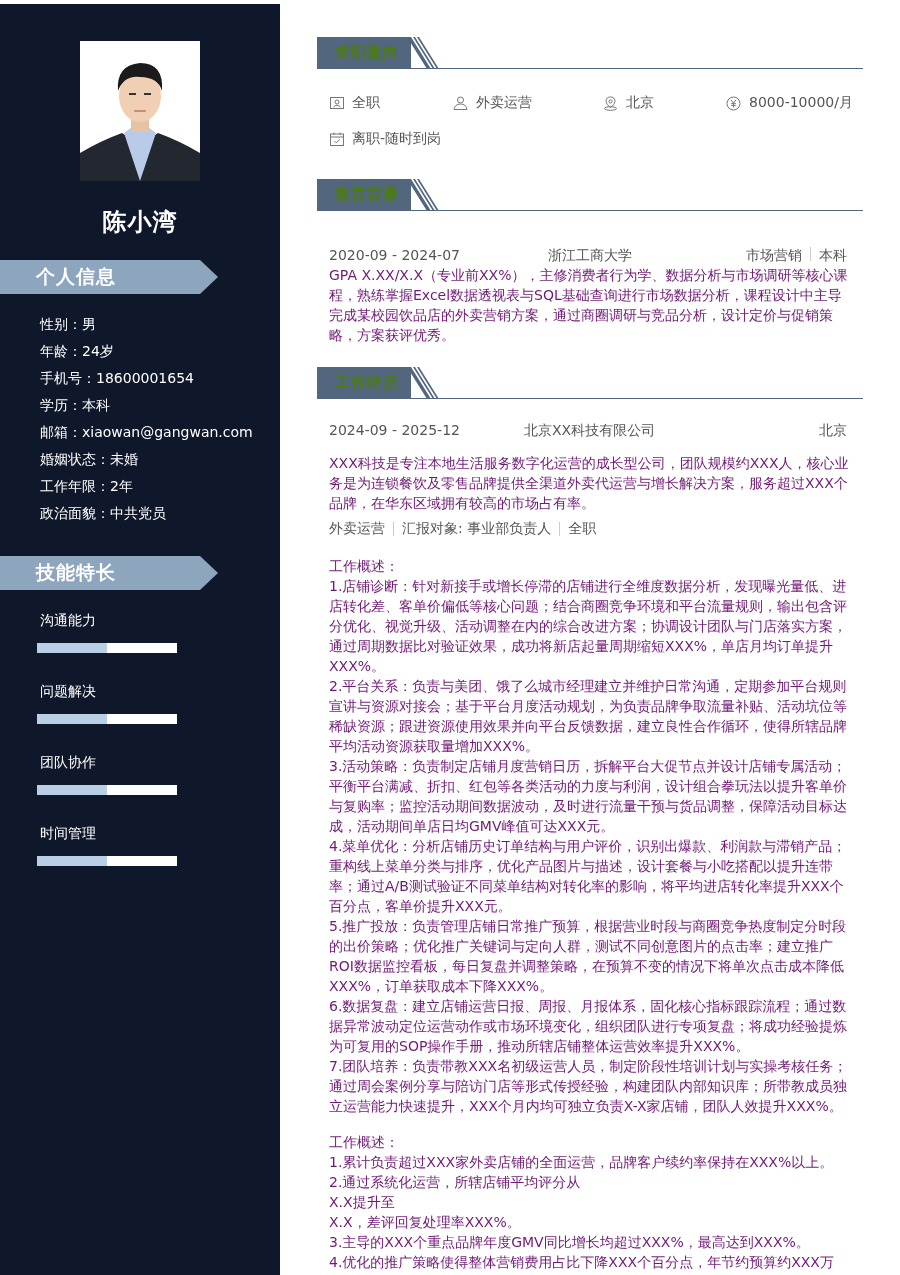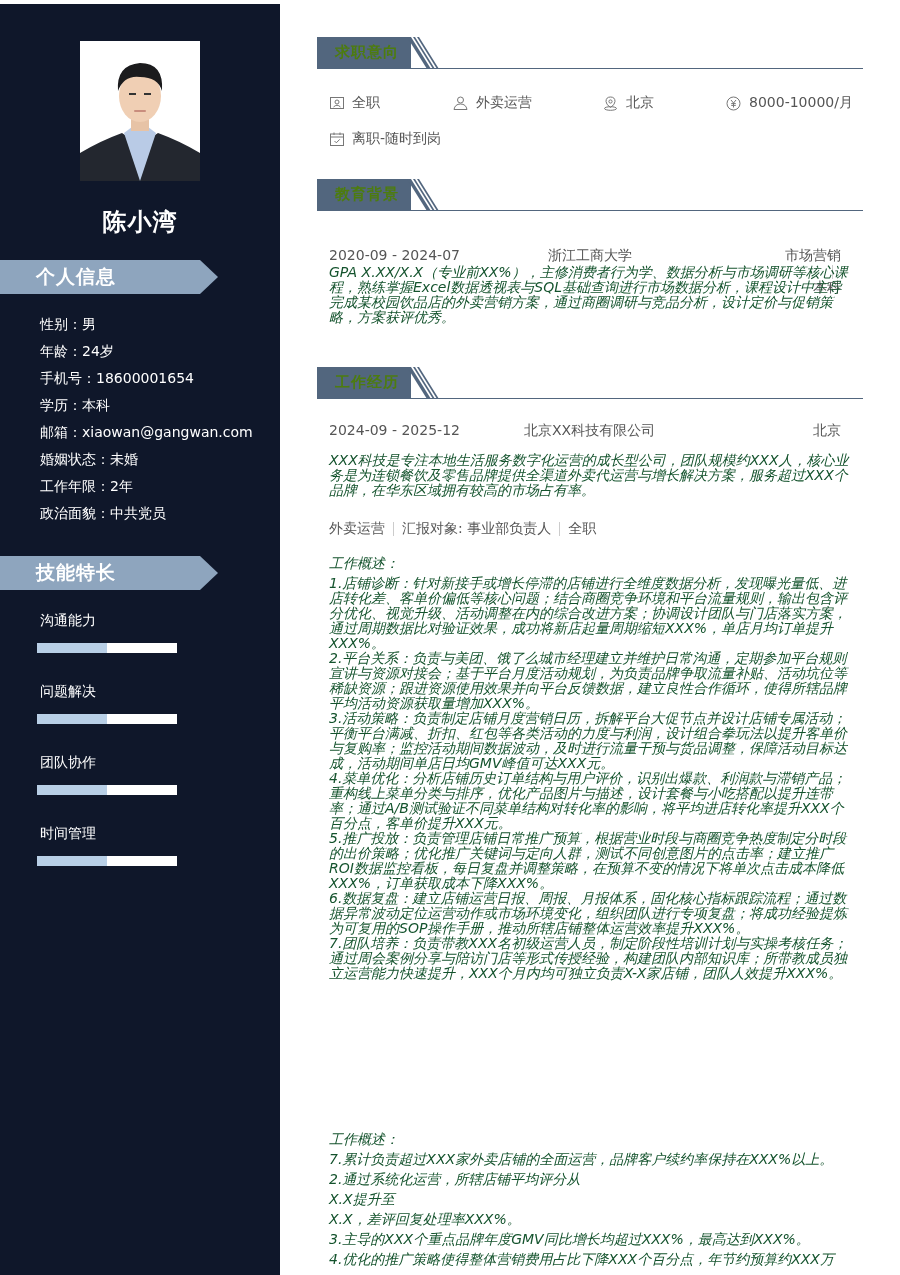--- a/index.html
+++ b/index.html
@@ -34,24 +34,24 @@
   .sec-head .stripes { position: absolute; left: 90px; top: 0; width: 36px; height: 32px; }
   .sec-head .line { position: absolute; left: 110px; right: 0; bottom: 0; height: 1.5px; background: #52667e; }
   .sec-head .line-under { position: absolute; left: 0; width: 110px; bottom: 0; height: 1.5px; background: #52667e; }
 
   .intent-item { position: absolute; display: flex; align-items: center; font-size: 14px; color: #555; height: 20px; white-space: nowrap; }
   .intent-item svg { margin-right: 8px; flex: none; }
 
   .row3 { position: absolute; left: 12px; width: 522px; height: 20px; font-size: 14px; color: #555; }
   .row3 .l { position: absolute; left: 0; top: 0; }
   .row3 .c { position: absolute; top: 0; }
-  .row3 .r { position: absolute; right: 10px; top: 0; display: flex; align-items: flex-end; flex-direction: column; }
+  .row3 .r { position: absolute; right: 4px; top: 0; display: flex; align-items: flex-start; }
   .sep { display: inline-block; width: 1px; height: 14px; background: #ccc; margin: 0 8px; }
 
-  .para { position: absolute; left: 12px; width: 524px; font-size: 14px; color: #14532d; line-height: 15px; font-style: italic; }
+  .para { position: absolute; left: 12px; width: 524px; font-size: 14px; color: #701a75; line-height: 20px; }
   .tags { position: absolute; left: 12px; display: flex; align-items: center; font-size: 14px; color: #555; }
   .line-block > div { min-height: 20px; }
 </style>
 </head>
 <body>
 
 <aside class="sidebar">
   <div class="photo">
     <svg width="120" height="140" viewBox="0 0 120 140">
       <rect width="120" height="140" fill="#ffffff"></rect>
@@ -233,20 +233,20 @@
     <div>2.平台关系：负责与美团、饿了么城市经理建立并维护日常沟通，定期参加平台规则宣讲与资源对接会；基于平台月度活动规划，为负责品牌争取流量补贴、活动坑位等稀缺资源；跟进资源使用效果并向平台反馈数据，建立良性合作循环，使得所辖品牌平均活动资源获取量增加XXX%。</div>
     <div>3.活动策略：负责制定店铺月度营销日历，拆解平台大促节点并设计店铺专属活动；平衡平台满减、折扣、红包等各类活动的力度与利润，设计组合拳玩法以提升客单价与复购率；监控活动期间数据波动，及时进行流量干预与货品调整，保障活动目标达成，活动期间单店日均GMV峰值可达XXX元。</div>
     <div>4.菜单优化：分析店铺历史订单结构与用户评价，识别出爆款、利润款与滞销产品；重构线上菜单分类与排序，优化产品图片与描述，设计套餐与小吃搭配以提升连带率；通过A/B测试验证不同菜单结构对转化率的影响，将平均进店转化率提升XXX个百分点，客单价提升XXX元。</div>
     <div>5.推广投放：负责管理店铺日常推广预算，根据营业时段与商圈竞争热度制定分时段的出价策略；优化推广关键词与定向人群，测试不同创意图片的点击率；建立推广ROI数据监控看板，每日复盘并调整策略，在预算不变的情况下将单次点击成本降低XXX%，订单获取成本下降XXX%。</div>
     <div>6.数据复盘：建立店铺运营日报、周报、月报体系，固化核心指标跟踪流程；通过数据异常波动定位运营动作或市场环境变化，组织团队进行专项复盘；将成功经验提炼为可复用的SOP操作手册，推动所辖店铺整体运营效率提升XXX%。</div>
     <div>7.团队培养：负责带教XXX名初级运营人员，制定阶段性培训计划与实操考核任务；通过周会案例分享与陪访门店等形式传授经验，构建团队内部知识库；所带教成员独立运营能力快速提升，XXX个月内均可独立负责X-X家店铺，团队人效提升XXX%。</div>
   </div>
 
   <div class="para line-block" style="top:1132px;">
     <div>工作概述：</div>
-    <div>7.累计负责超过XXX家外卖店铺的全面运营，品牌客户续约率保持在XXX%以上。</div>
+    <div>1.累计负责超过XXX家外卖店铺的全面运营，品牌客户续约率保持在XXX%以上。</div>
     <div>2.通过系统化运营，所辖店铺平均评分从</div>
     <div>X.X提升至</div>
     <div>X.X，差评回复处理率XXX%。</div>
     <div>3.主导的XXX个重点品牌年度GMV同比增长均超过XXX%，最高达到XXX%。</div>
     <div>4.优化的推广策略使得整体营销费用占比下降XXX个百分点，年节约预算约XXX万</div>
   </div>
 </main>
 
 </body></html>

